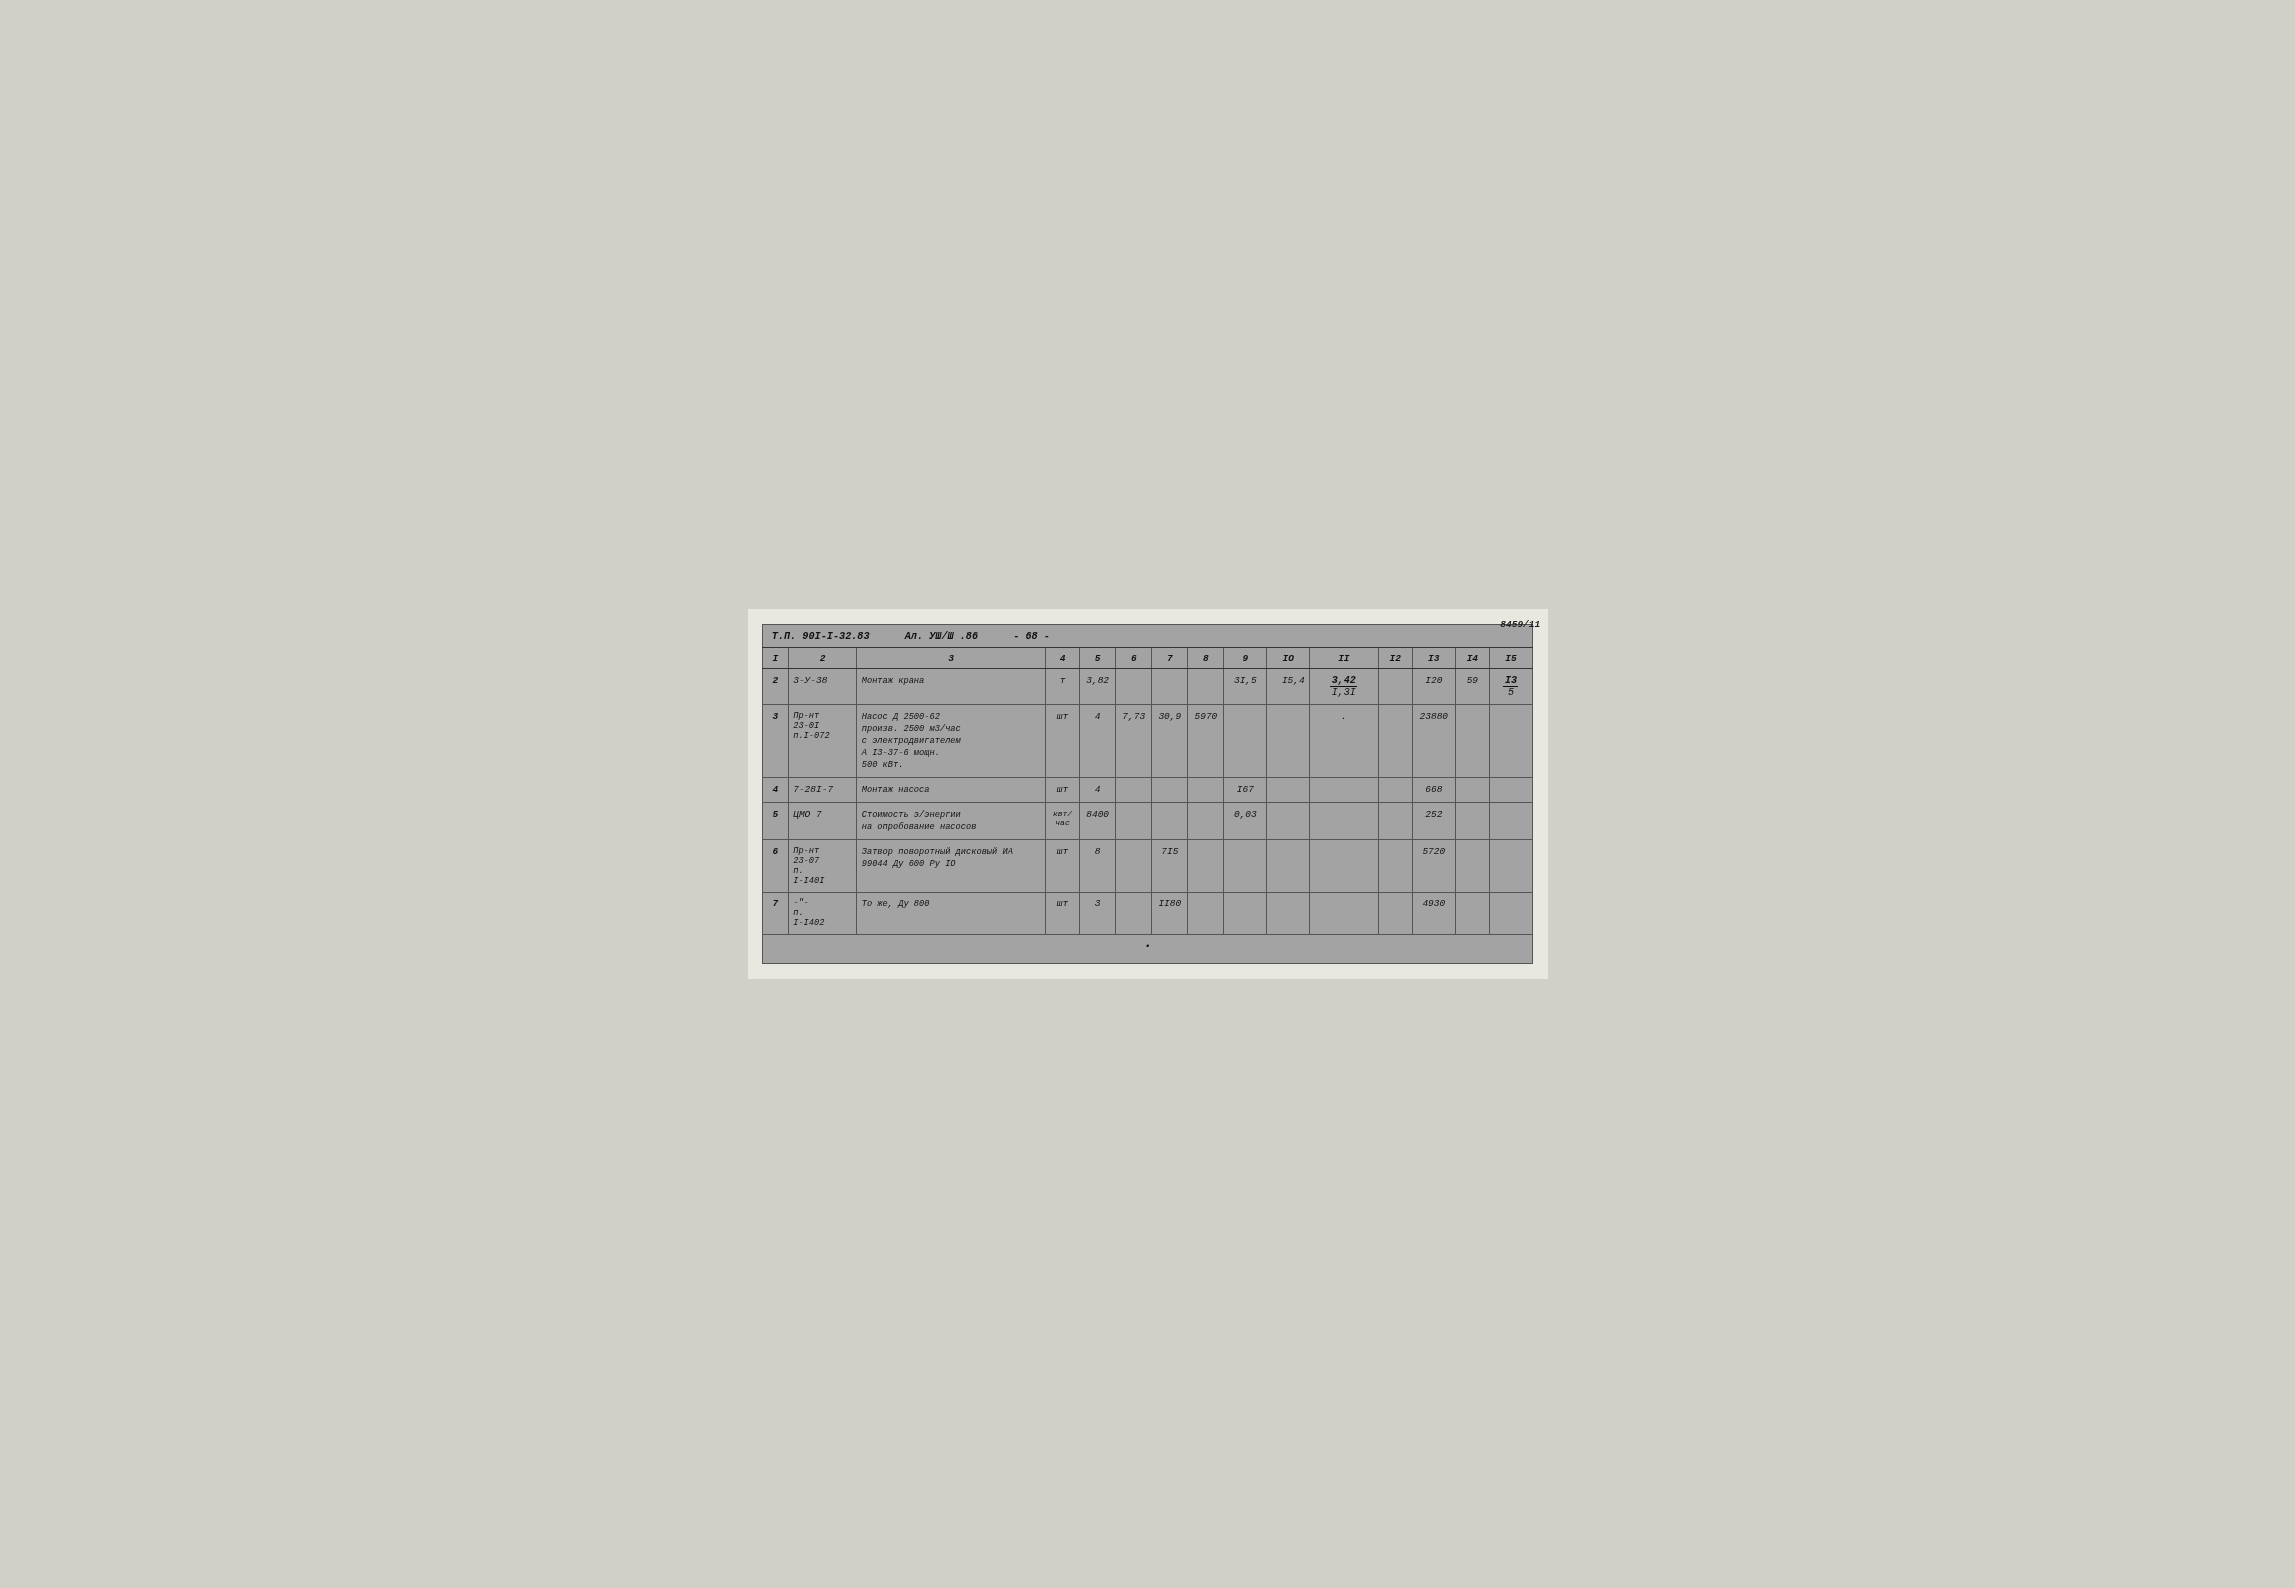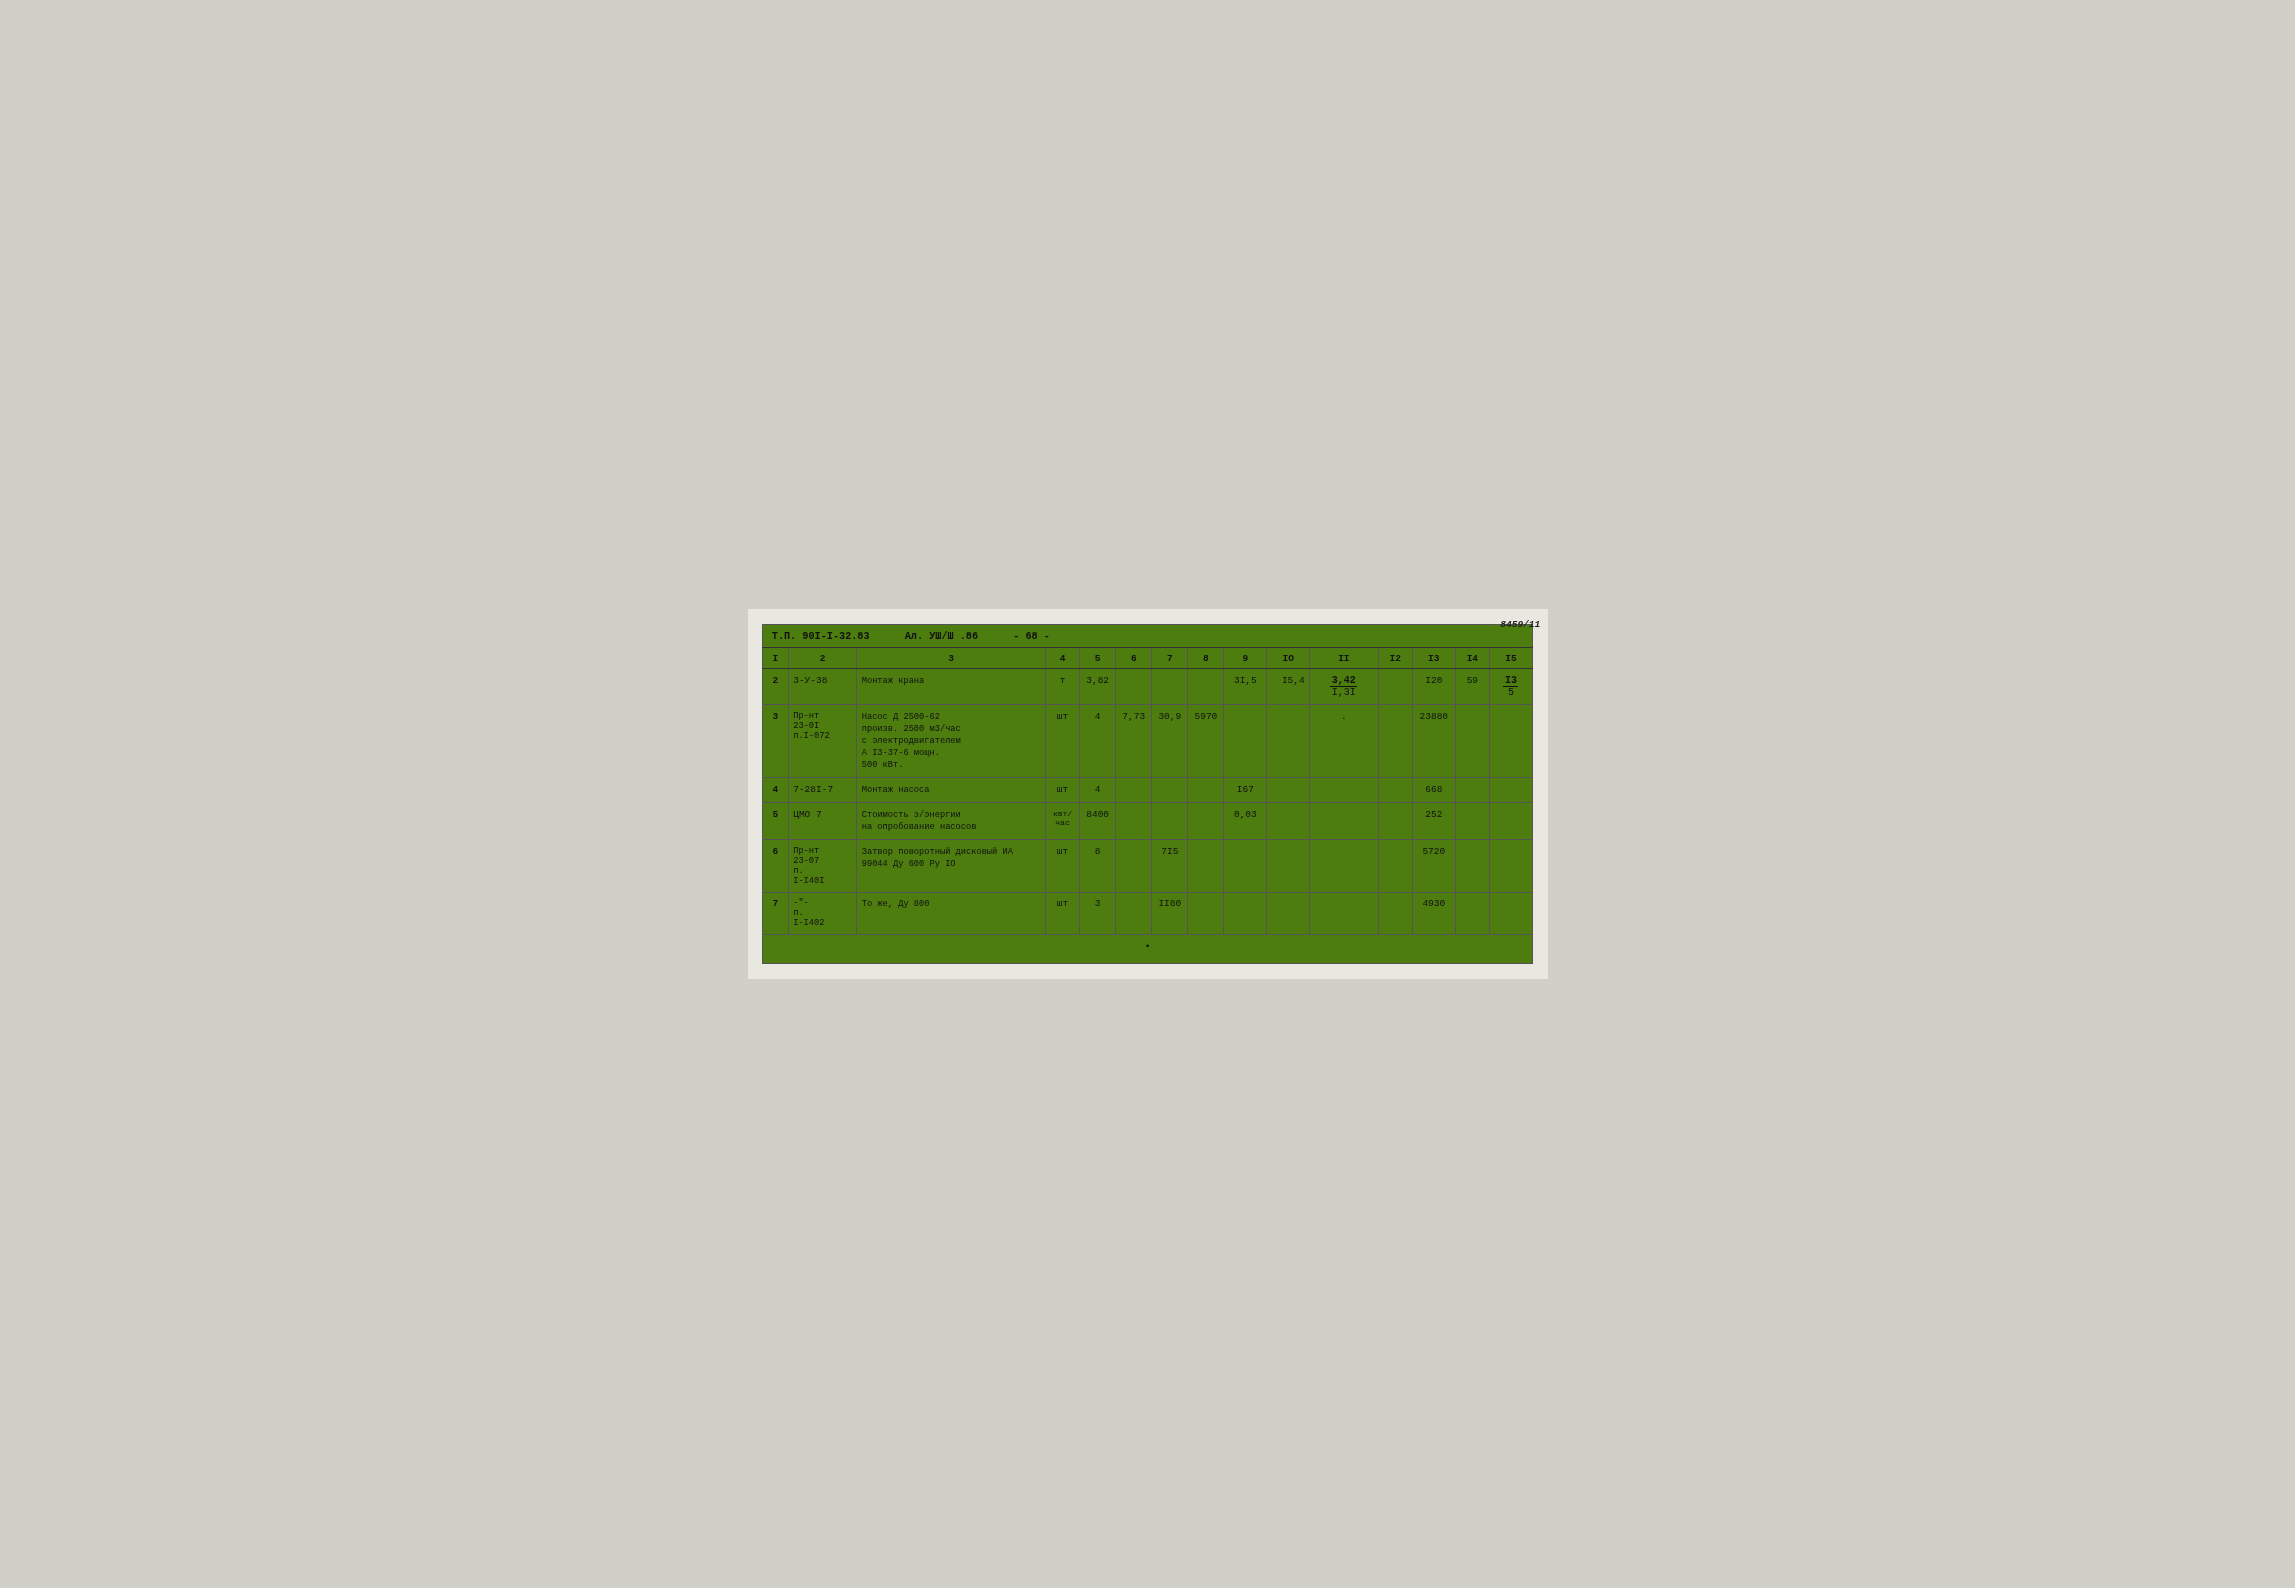--- a/index.html
+++ b/index.html
@@ -33,21 +33,22 @@
       font-size: 9.5px;
       font-style: italic;
       font-weight: bold;
       color: #222;
     }
 
     .main-table {
       width: 100%;
       border-collapse: collapse;
       border: 1.5px solid #333;
-      background: #4d7c0f;
+      background: #a3a3a3;
+      font-style: italic;
     }
 
     .main-table th,
     .main-table td {
       border: 0.7px solid #555;
       padding: 2.9px 4.4px;
       vertical-align: top;
       font-size: 9.5px;
       color: #111;
     }

